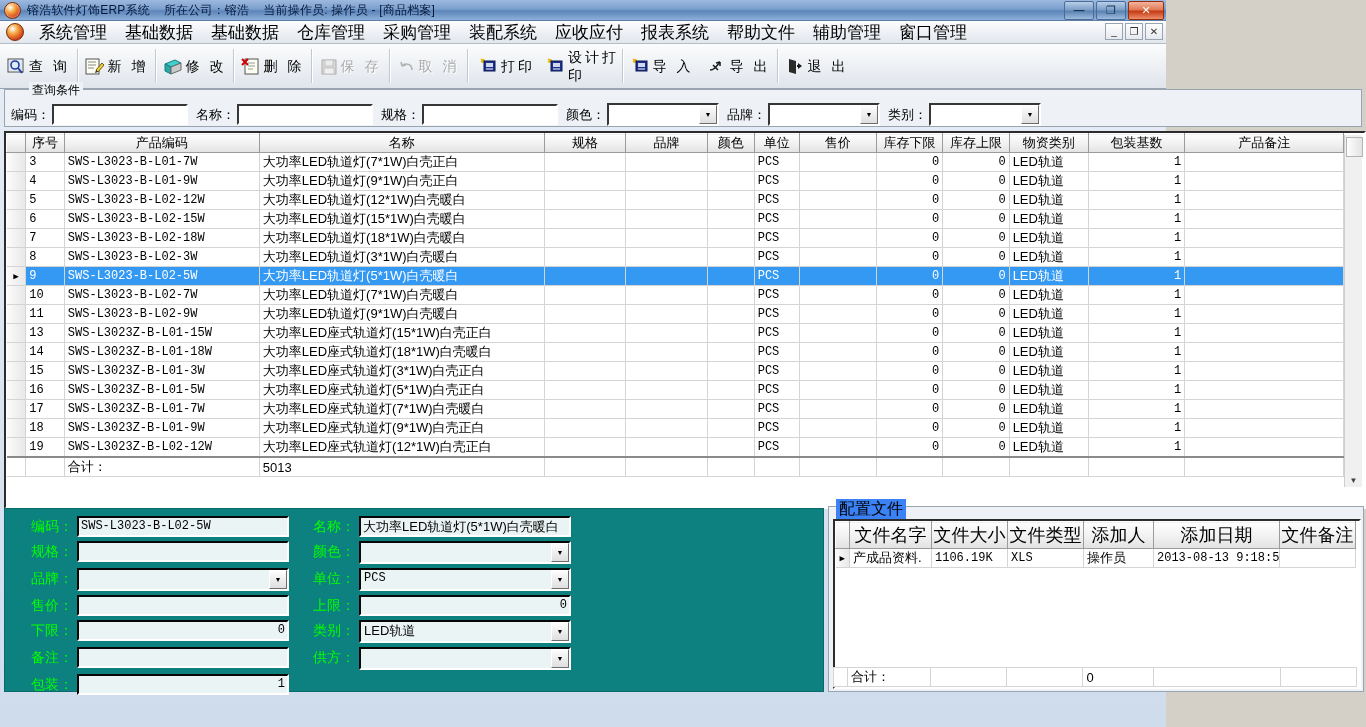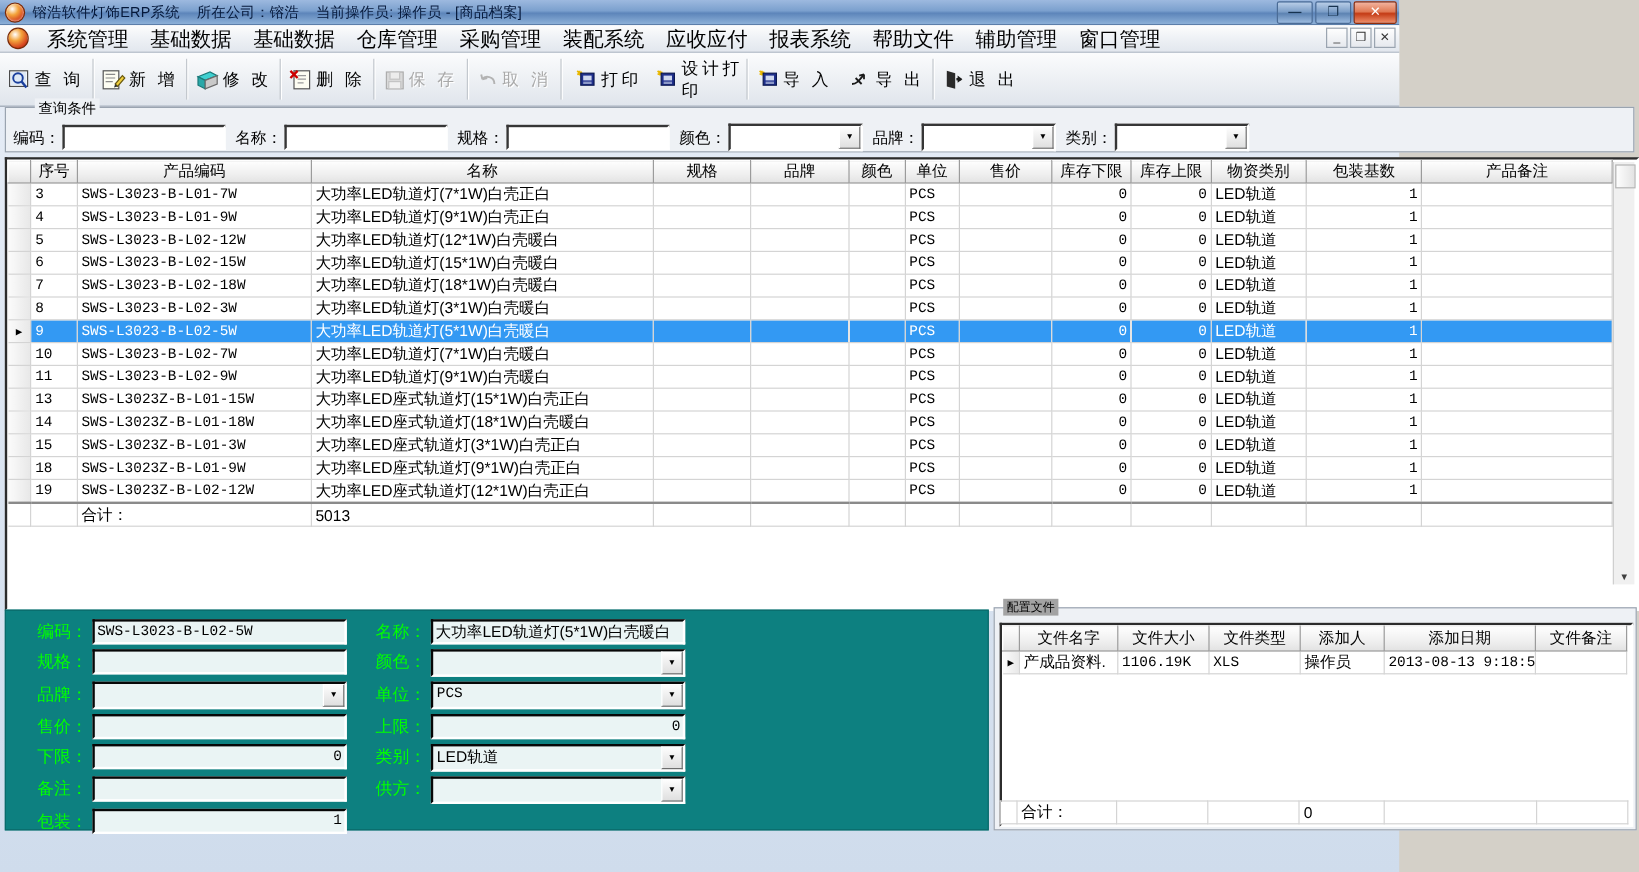--- a/index.html
+++ b/index.html
@@ -132,30 +132,30 @@
   .det-combo{height:19px;background:#eaf4f4;border:2px inset #dfdfdf;
              border-color:#5c5c5c #fff #fff #5c5c5c;display:flex;align-items:stretch;}
   .det-combo .cv{flex:1;font-size:13px;padding:0 3px;line-height:17px;overflow:hidden;white-space:nowrap;}
   .det-combo.mono .cv{font-family:"Liberation Mono","DejaVu Sans Mono",monospace;font-size:12px;}
 
   
   .cfg{
     position:absolute;left:828px;top:506px;width:534px;height:184px;
     border:1px solid #9aa4b0;background:#eef1f5;
   }
-  .cfg-legend{position:absolute;left:7px;top:-8px;background:#a3a3a3;padding:0 3px;font-size:10px;}
+  .cfg-legend{position:absolute;left:7px;top:-8px;background:#3b82f6;padding:0 3px;font-size:16px;}
   .cfg-inner{position:absolute;left:4px;top:12px;width:524px;height:166px;
              border:2px inset #dfdfdf;border-color:#808080 #fff #fff #808080;background:#fff;
              overflow:hidden;}
   table.cfg-grid{border-collapse:collapse;table-layout:fixed;width:520px;font-size:12px;
                  font-family:"Liberation Mono","DejaVu Sans Mono",monospace;}
   table.cfg-grid th{
     background:linear-gradient(to bottom,#fefefe,#efefef 60%,#e2e2e2);
     border:1px solid #fff;border-right-color:#9b9b9b;border-bottom-color:#9b9b9b;
-    font-weight:normal;font-size:13px;height:18px;
+    font-weight:normal;font-size:18px;height:18px;
     font-family:"Liberation Sans","DejaVu Sans",sans-serif;}
   table.cfg-grid td{border-right:1px solid #d4d4d4;border-bottom:1px solid #d4d4d4;
     height:18px;padding:0 3px;white-space:nowrap;overflow:hidden;}
   table.cfg-grid td.cn{font-family:"Liberation Sans","DejaVu Sans",sans-serif;font-size:13px;}
   .cfg-total{position:absolute;left:4px;bottom:4px;width:524px;height:20px;}
   table.cfg-tot{border-collapse:collapse;table-layout:fixed;width:524px;font-size:13px;
                 font-family:"Liberation Sans","DejaVu Sans",sans-serif;}
   table.cfg-tot td{border:1px solid #d4d4d4;height:18px;padding:0 3px;background:#fff;}
 
   
@@ -627,20 +627,52 @@
             <td class="">PCS</td>
             <td class=""></td>
             <td class="num">0</td>
             <td class="num">0</td>
             <td class="cn">LED轨道</td>
             <td class="num">1</td>
             <td class=""></td>
           </tr>
           <tr>
             <td class="mark"></td>
+            <td class="">16</td>
+            <td class="">SWS-L3023Z-B-L01-5W</td>
+            <td class="cn">大功率LED座式轨道灯(5*1W)白壳正白</td>
+            <td class=""></td>
+            <td class=""></td>
+            <td class=""></td>
+            <td class="">PCS</td>
+            <td class=""></td>
+            <td class="num">0</td>
+            <td class="num">0</td>
+            <td class="cn">LED轨道</td>
+            <td class="num">1</td>
+            <td class=""></td>
+          </tr>
+          <tr>
+            <td class="mark"></td>
+            <td class="">17</td>
+            <td class="">SWS-L3023Z-B-L01-7W</td>
+            <td class="cn">大功率LED座式轨道灯(7*1W)白壳暖白</td>
+            <td class=""></td>
+            <td class=""></td>
+            <td class=""></td>
+            <td class="">PCS</td>
+            <td class=""></td>
+            <td class="num">0</td>
+            <td class="num">0</td>
+            <td class="cn">LED轨道</td>
+            <td class="num">1</td>
+            <td class=""></td>
+          </tr>
+          <tr>
+            <td class="mark"></td>
             <td class="">18</td>
             <td class="">SWS-L3023Z-B-L01-9W</td>
             <td class="cn">大功率LED座式轨道灯(9*1W)白壳正白</td>
             <td class=""></td>
             <td class=""></td>
             <td class=""></td>
             <td class="">PCS</td>
             <td class=""></td>
             <td class="num">0</td>
             <td class="num">0</td>

